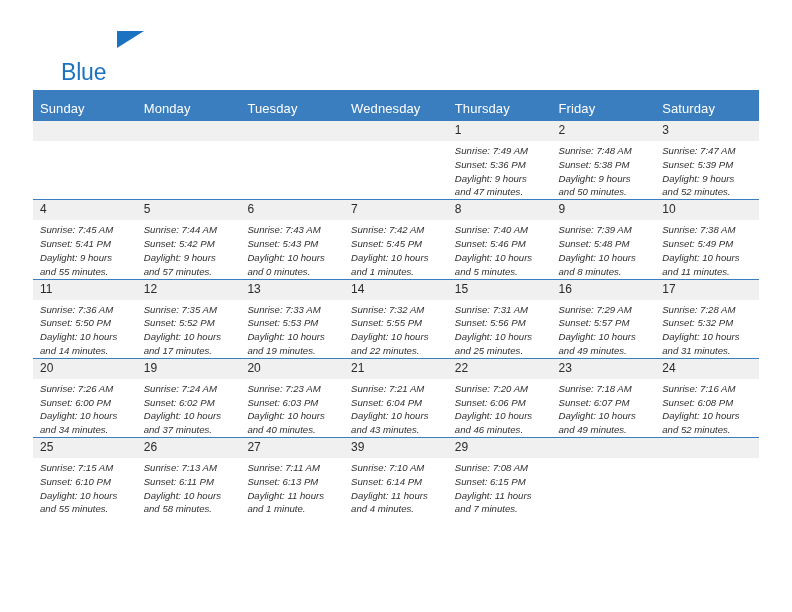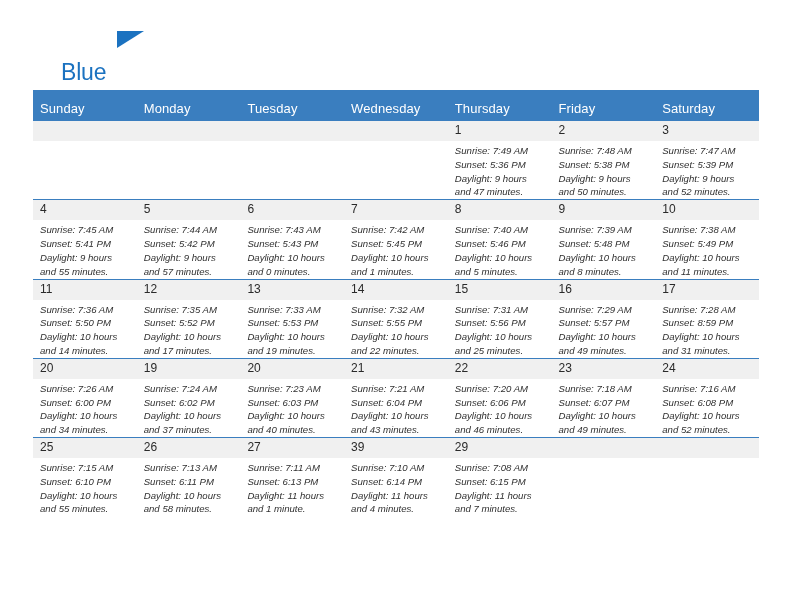--- a/index.html
+++ b/index.html
@@ -358,21 +358,21 @@
                 <div>Daylight: 10 hours</div>
                 <div>and 49 minutes.</div>
               </div>
             </div>
           </td>
           <td>
             <div class="day-cell-inner">
               <span class="day-num">17</span>
               <div class="day-info">
                 <div>Sunrise: 7:28 AM</div>
-                <div>Sunset: 8:59 PM</div>
+                <div>Sunset: 5:32 PM</div>
                 <div>Daylight: 10 hours</div>
                 <div>and 31 minutes.</div>
               </div>
             </div>
           </td>
         </tr>
         <tr>
           <td>
             <div class="day-cell-inner">
               <span class="day-num">20</span>

